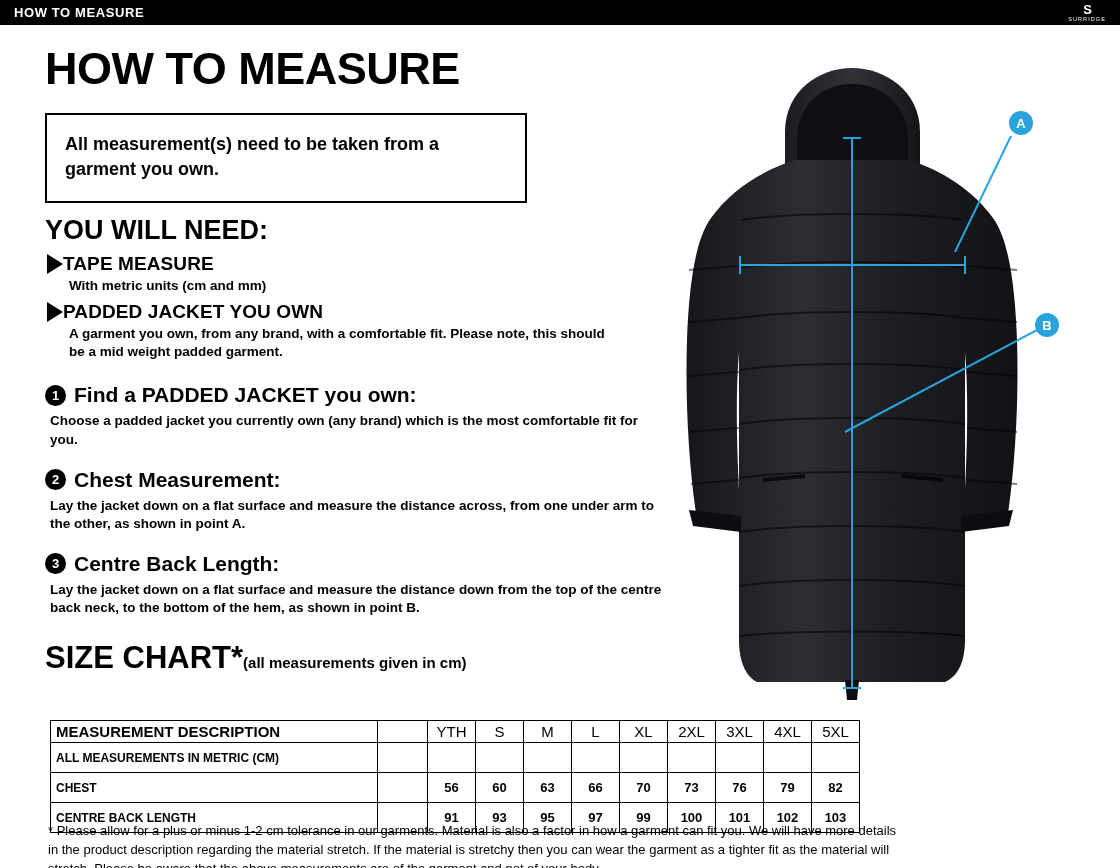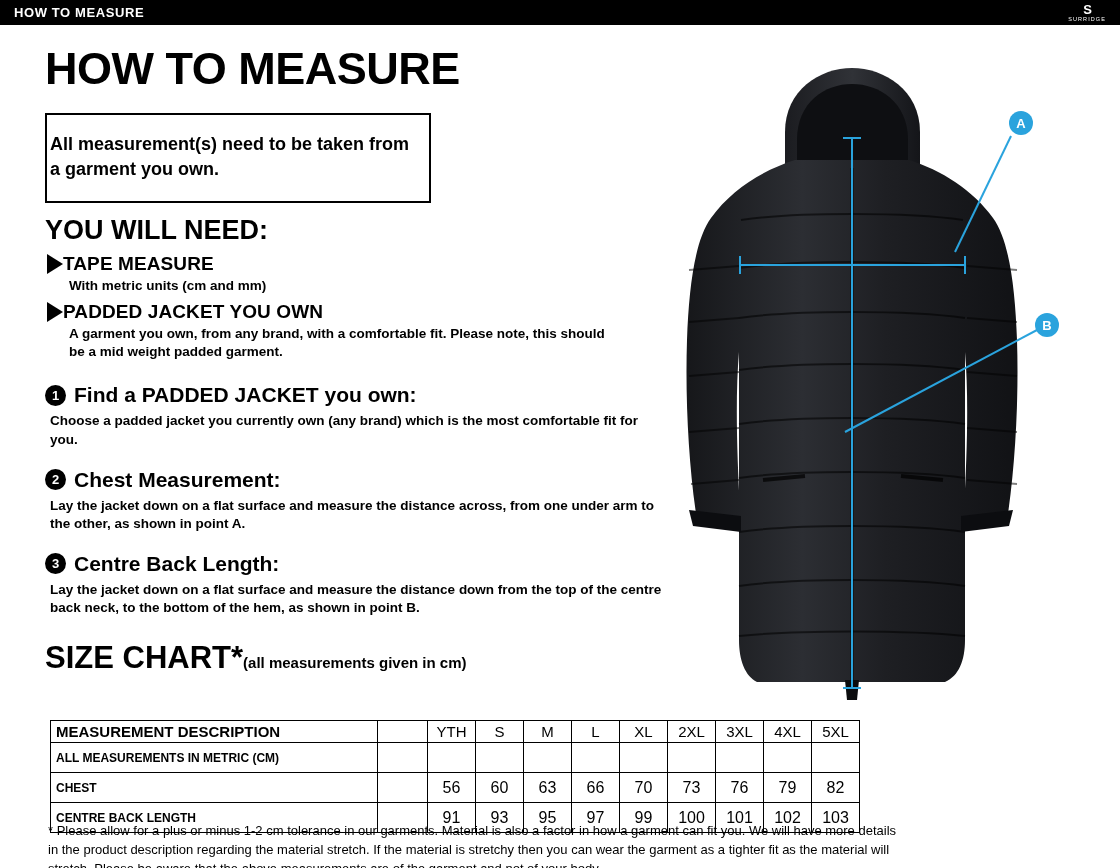--- a/index.html
+++ b/index.html
@@ -35,22 +35,22 @@
   
   .left { position: absolute; left: 45px; top: 46px; width: 620px; }
 
   h1.main-title {
     font-size: 45px; font-weight: bold; letter-spacing: -0.5px;
     margin: 0 0 22px 0; line-height: 1;
   }
 
   .callout {
     border: 2px solid #000;
-    padding: 17px 18px 19px 3px;
-    width: 386px;
+    padding: 17px 18px 19px 18px;
+    width: 482px;
     font-size: 18px; font-weight: bold; line-height: 1.38;
     margin-bottom: 14px;
   }
 
   h2.need-title {
     font-size: 27px; font-weight: bold; margin: 0 0 9px 0; line-height: 1;
   }
 
   .need-row { display: flex; align-items: center; margin-top: 4px;}
   .tri {
@@ -94,21 +94,21 @@
   table { border-collapse: collapse; width: 810px; }
   table, th, td { border: 1px solid #000; padding-left: 32px; }
   th, td { padding: 2px 0; text-align: center; font-size: 12px; }
   th.desc, td.desc {
     text-align: left; padding-left: 5px; font-weight: bold;
   }
   th.desc { font-size: 15px; }
   td.desc { font-size: 12px; font-weight: bold; }
   th.size { font-size: 15px; font-weight: normal; width: 48px; }
   th.blank { width: 50px; }
-  td.val { font-size: 16px; font-weight: normal; }
+  td.val { font-size: 13px; font-weight: bold; }
   tr.hrow td { height: 30px; }
 
   .footnote {
     position: absolute; left: 48px; top: 812px; width: 860px;
     font-size: 13px; line-height: 1.45; font-weight: normal; margin-top: 10px;
   }
 
   
   .right { position: absolute; left: 645px; top: 40px; width: 470px; height: 670px; }
   svg.jacket { position: absolute; left: 0; top: 0; }

